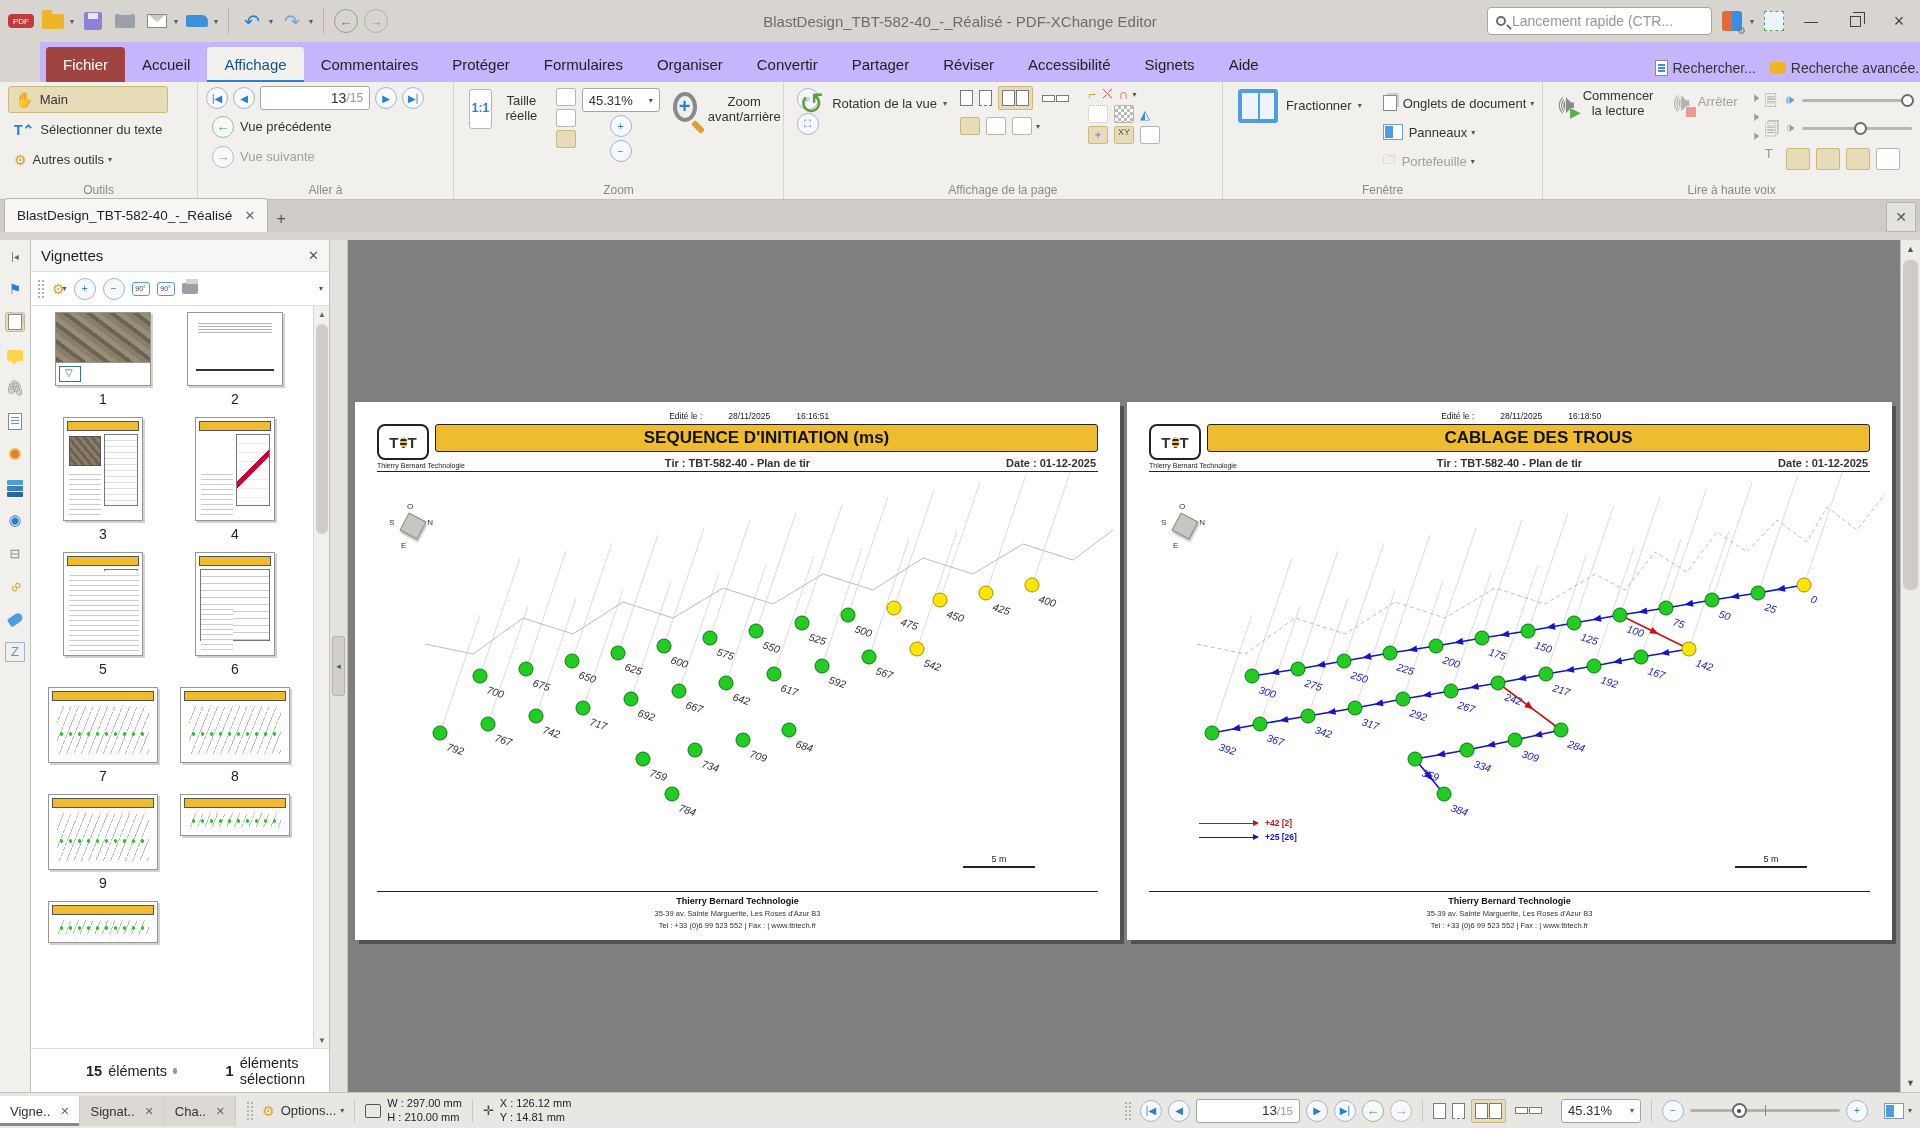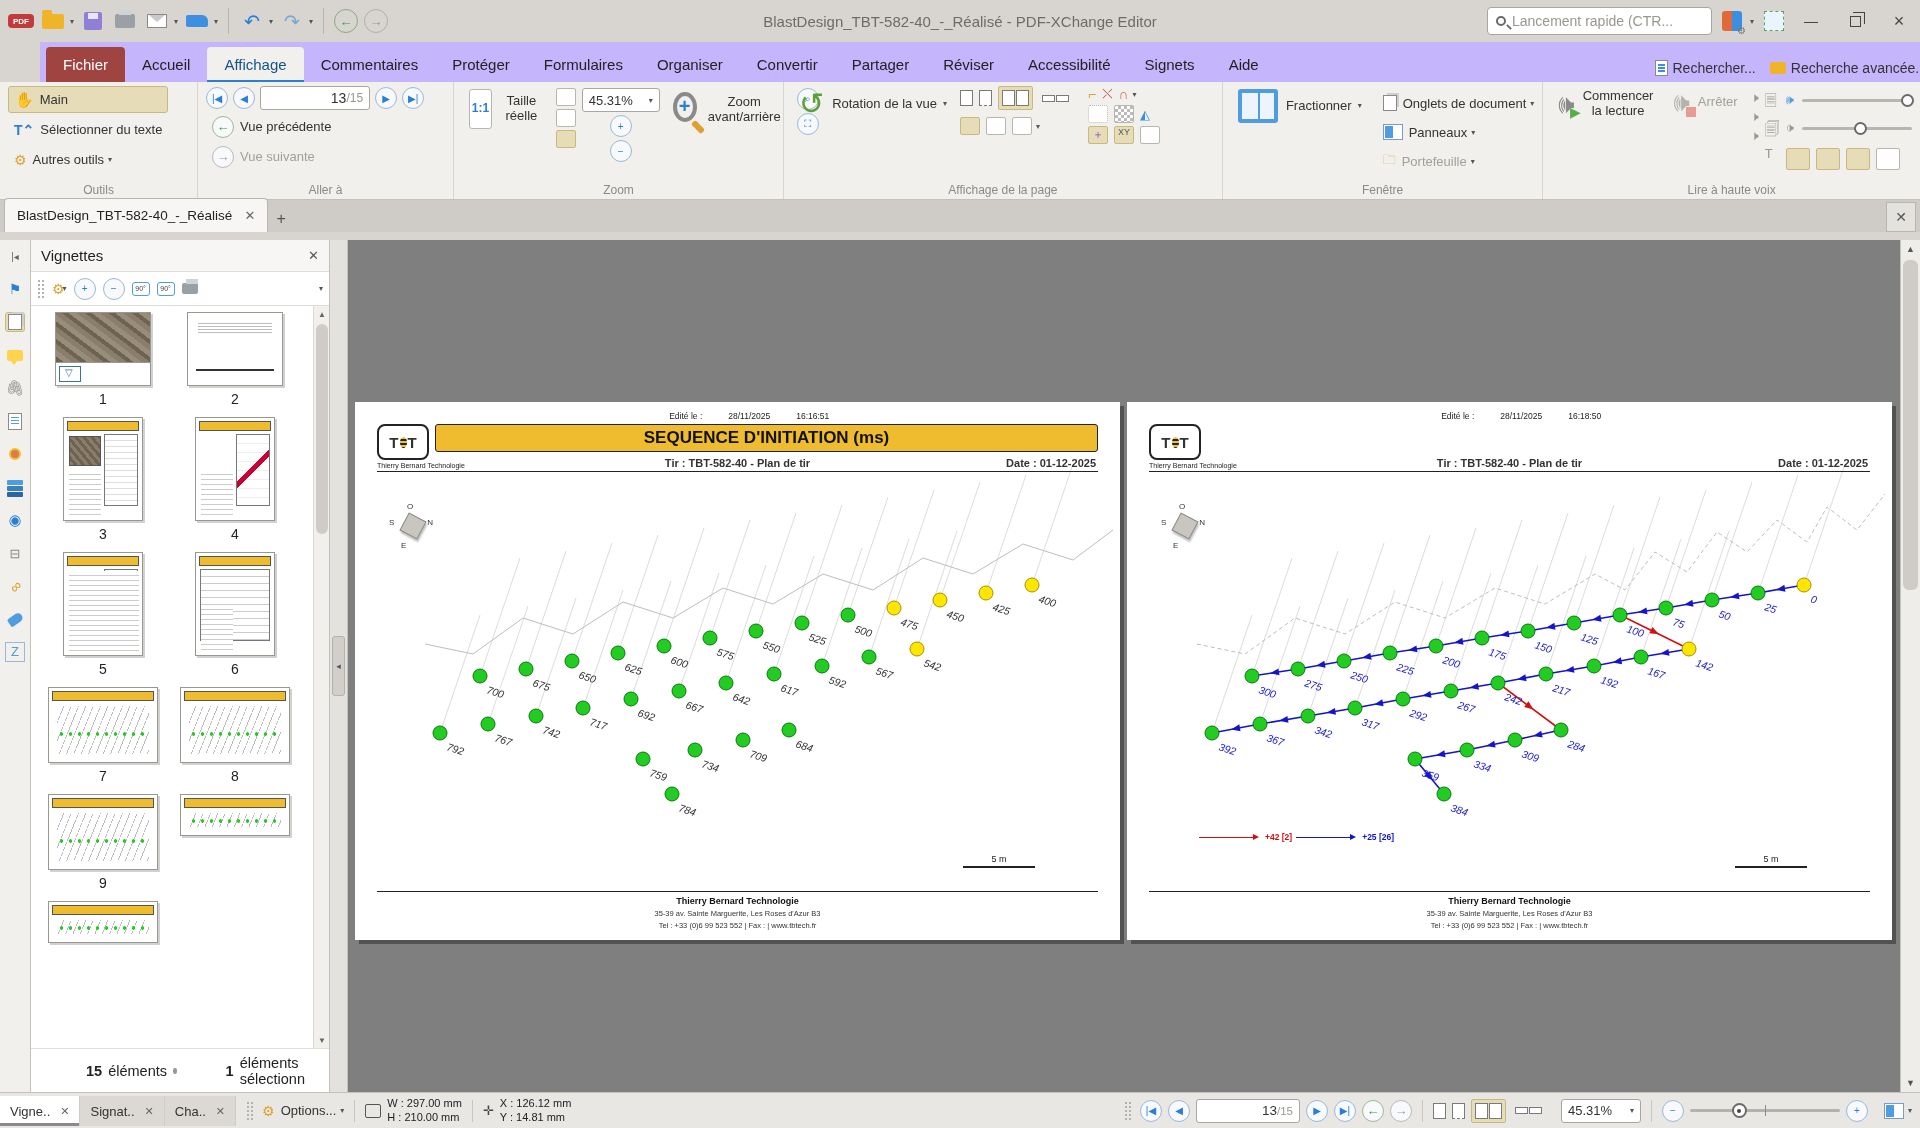--- a/index.html
+++ b/index.html
@@ -9,21 +9,21 @@
 
   
   .titlebar { position:absolute; left:0; top:0; width:1920px; height:42px;
     background:#d8d5d1; display:flex; align-items:center; }
   .qat { display:flex; align-items:center; gap:6px; padding-left:8px; }
   .qat .sep { width:1px; height:26px; background:#b9b5af; margin:0 4px; }
   .qicon { width:26px; height:26px; display:flex; align-items:center; justify-content:center;
     font-size:16px; border-radius:3px; }
   .caret { font-size:8px; color:#555; margin-left:-2px; }
   .pdflogo { width:26px; height:14px; background:#c23b3b; border-radius:4px; color:#fff;
-    font-size:8px; font-weight:bold; display:flex; align-items:center; justify-content:center; }
+    font-size:8px; font-weight:normal; display:flex; align-items:center; justify-content:center; }
   .folder { width:22px; height:15px; background:#f0b429; border-radius:2px; position:relative; }
   .folder::before { content:""; position:absolute; top:-4px; left:0; width:10px; height:4px; background:#f0b429; border-radius:2px 2px 0 0; }
   .floppy { width:18px; height:18px; background:#8f7fd6; border-radius:2px; position:relative; }
   .floppy::before { content:""; position:absolute; left:4px; top:1px; width:10px; height:6px; background:#e8e6f5; }
   .printer { width:20px; height:14px; background:#9aa0a6; border-radius:2px; position:relative; }
   .printer::before { content:""; position:absolute; left:4px; top:-4px; width:12px; height:5px; background:#cfd3d7; }
   .mail { width:20px; height:14px; background:#fff; border:1px solid #8a8a8a; position:relative; }
   .mail::before { content:""; position:absolute; left:1px; top:0; border-left:8px solid transparent; border-right:8px solid transparent; border-top:7px solid #c9c9c9; }
   .scan { width:22px; height:12px; background:#3d8fe0; border-radius:2px 6px 2px 2px; }
   .arrowglyph { color:#2a7fd4; font-size:19px; line-height:1; }
@@ -218,21 +218,21 @@
   .pg-sub .date { position:absolute; right:2px; bottom:2px; font-size:11px; font-weight:bold; }
   .compass { position:absolute; left:36px; top:102px; width:44px; height:44px; font-size:8px; color:#333; }
   .compass .sq { position:absolute; left:12px; top:12px; width:20px; height:20px; background:#c9c5bf; border:1px solid #8a8a8a; transform:rotate(28deg); box-shadow:2px 2px 2px rgba(0,0,0,.25); }
   .compass .n { position:absolute; right:2px; top:14px; } .compass .o { position:absolute; left:16px; top:-2px; }
   .compass .s { position:absolute; left:-2px; top:14px; } .compass .e { position:absolute; left:10px; bottom:-2px; }
   .pg-scale { position:absolute; right:85px; bottom:72px; width:72px; text-align:center; font-size:9px; color:#222; }
   .pg-scale .bar { height:2px; background:#222; margin-top:2px; }
   .pg-footer { position:absolute; left:22px; right:22px; bottom:10px; border-top:1.5px solid #222; padding-top:4px; text-align:center; }
   .pg-footer .f1 { font-size:9px; font-weight:bold; color:#111; }
   .pg-footer .f2, .pg-footer .f3 { font-size:7.5px; color:#333; margin-top:3px; }
-  .pg-legend { position:absolute; left:72px; bottom:98px; display:flex; flex-direction:row; gap:4px; }
+  .pg-legend { position:absolute; left:72px; bottom:98px; display:flex; flex-direction:column; gap:4px; }
   .legrow { display:flex; align-items:center; gap:8px; font-size:8.5px; font-weight:bold; }
   .legline { width:58px; height:0; border-top:1.4px solid; position:relative; }
   .legline::after { content:""; position:absolute; right:-2px; top:-3.5px; border-left:6px solid; border-top:3px solid transparent; border-bottom:3px solid transparent; }
 
   
   .bottombar { position:absolute; left:0; top:1092px; width:1920px; height:36px; background:#e9e7e4;
     border-top:1px solid #c4c0ba; display:flex; align-items:center; }
   .ptabs { display:flex; align-items:flex-start; height:100%; }
   .ptab { height:30px; margin-top:3px; display:flex; align-items:center; gap:10px; padding:0 10px; font-size:13px; color:#333;
     border-right:1px solid #cfccc7; background:#dcd9d4; }
@@ -924,20 +924,21 @@
             <circle cx="317" cy="392" r="7" fill="#22cc22" stroke="#0a7a0a" stroke-width="1"></circle>
             <text x="323" y="409" fill="#2020d0" font-size="10.5" font-style="italic" font-family="Liberation Sans, sans-serif" transform="rotate(18 323 409)">384</text>
           </svg>
         <div class="pg-edited">
           <span>Edité le :</span>
             <span>28/11/2025</span>
             <span>16:18:50</span>
         </div>
         <div class="pg-header">
           <div class="pg-logo">T<span class="bee"></span>T</div>
+          <div class="pg-banner">CABLAGE DES TROUS</div>
           <div class="pg-sub">
             <span class="company">Thierry Bernard Technologie</span>
             <span class="tir">Tir : TBT-582-40 - Plan de tir</span>
             <span class="date">Date : 01-12-2025</span>
           </div>
         </div>
         <div class="compass">
           <span class="sq"></span>
           <span class="o">O</span>
           <span class="n">N</span>

